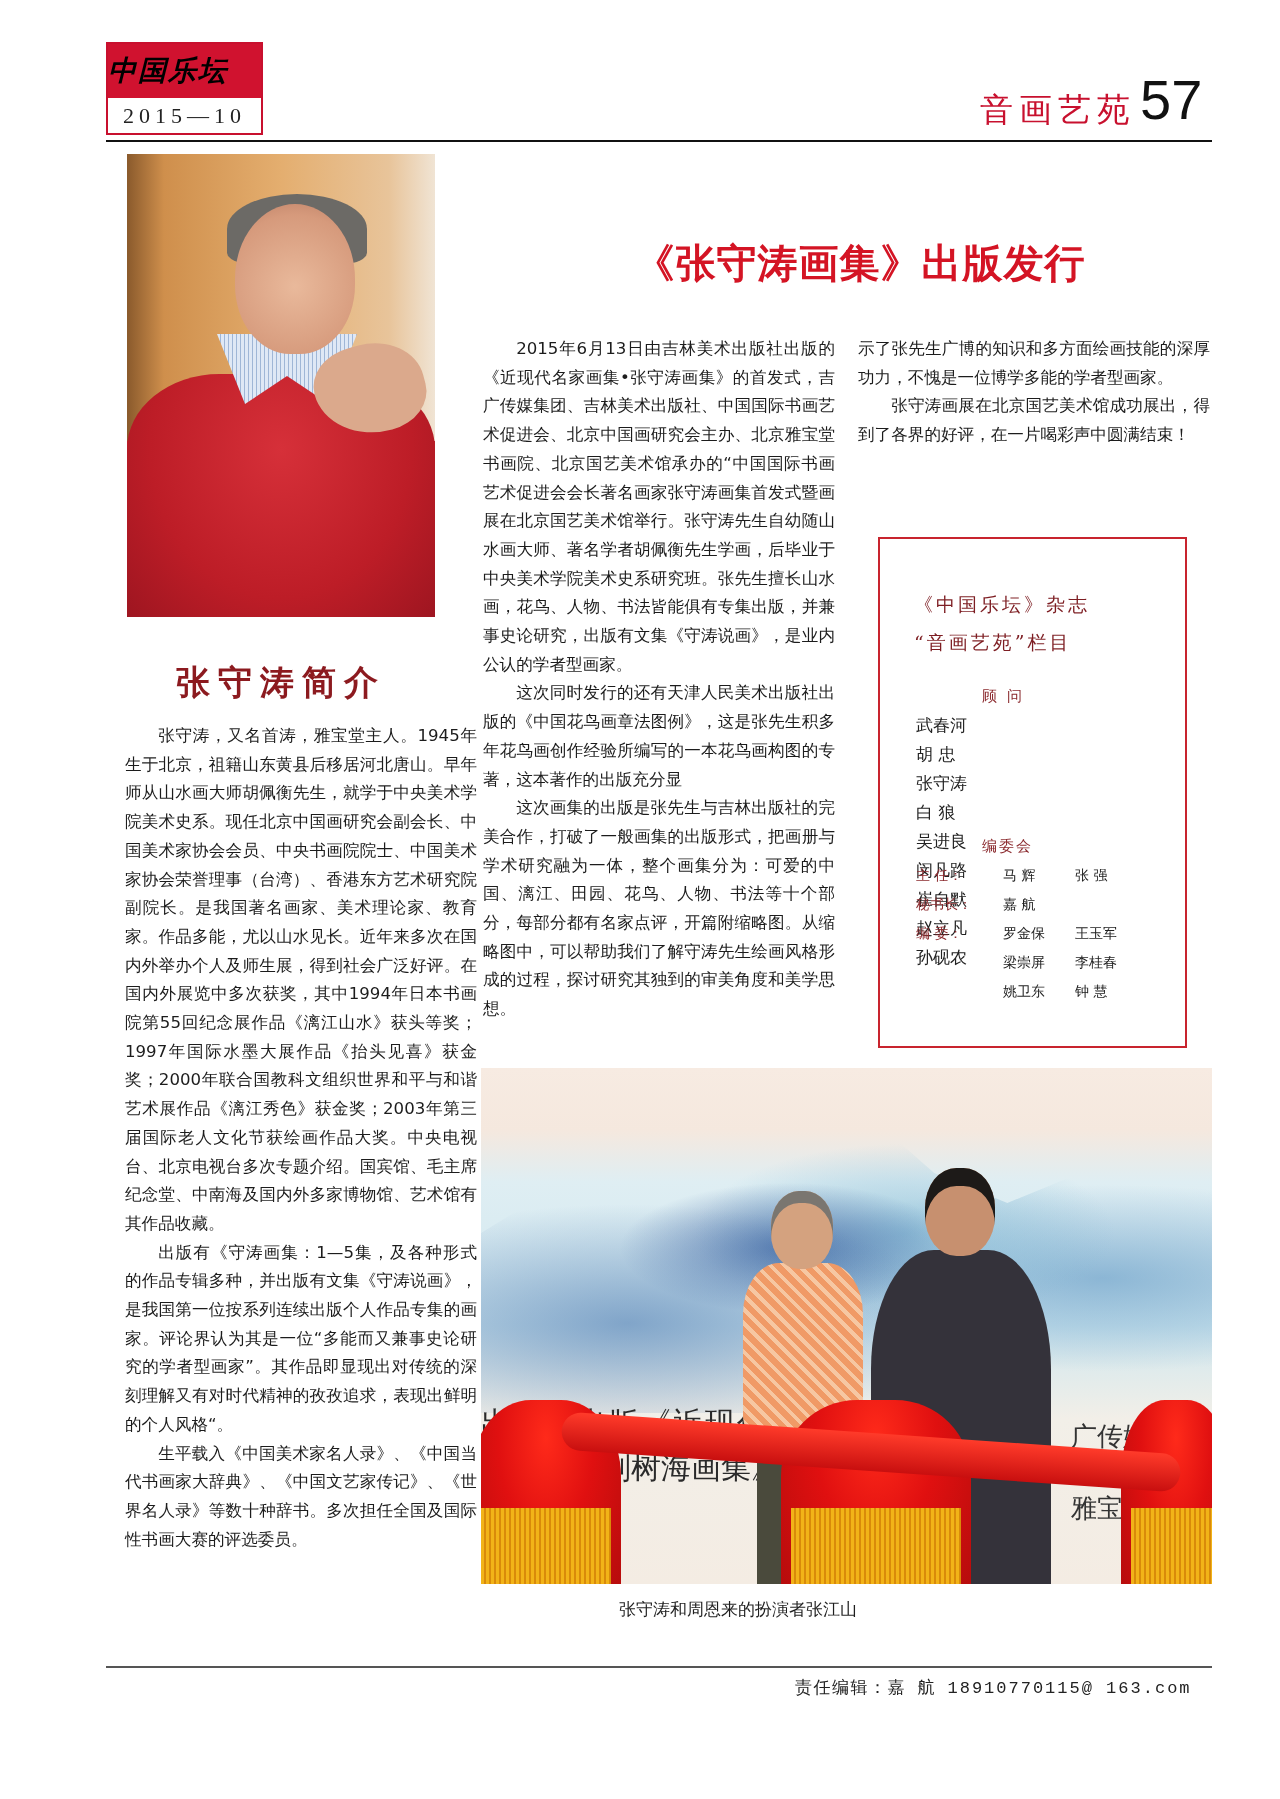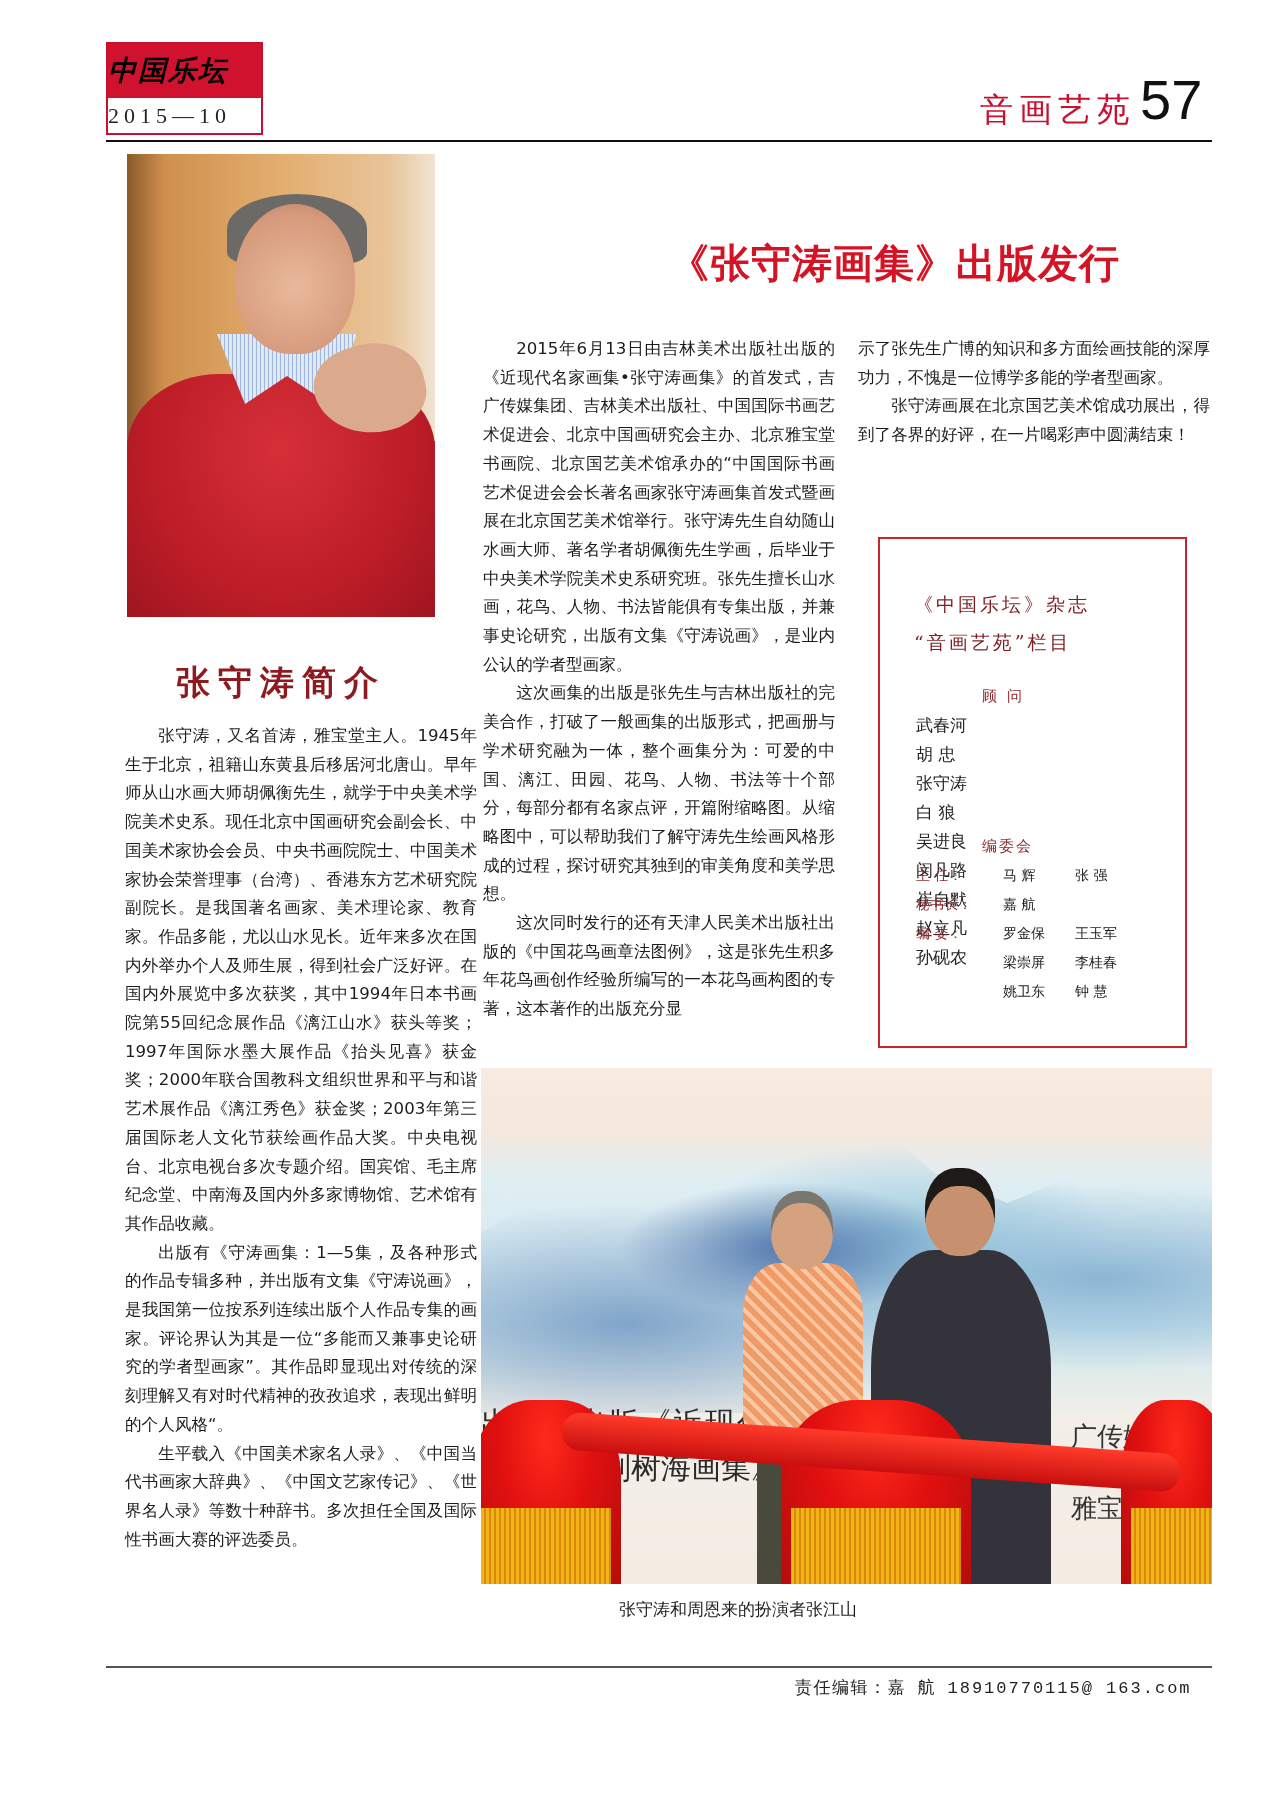--- a/index.html
+++ b/index.html
@@ -2,21 +2,21 @@
 <html><head>
 <meta charset="utf-8">
 <style>
   * { box-sizing: border-box; margin: 0; padding: 0; }
   html, body { width: 1280px; height: 1799px; background: #ffffff; overflow: hidden; }
   body { position: relative; font-family: "DejaVu Sans", "Liberation Sans", sans-serif; color: #1a1a1a; }
 
   
   .logo { position: absolute; left: 106px; top: 42px; width: 157px; height: 93px; border: 2px solid #c8102e; background: #fff; }
   .logo-top { height: 54px; background: #d0122f; color: #000000; font-family: "DejaVu Serif", serif; font-size: 28px; font-weight: bold; letter-spacing: 2px; text-align: left; line-height: 54px; font-style: italic; }
-  .logo-bottom { height: 35px; font-family: "Liberation Serif", serif; font-size: 22px; letter-spacing: 5px; line-height: 35px; color: #222; }
+  .logo-bottom { height: 35px; font-family: "Liberation Serif", serif; font-size: 22px; letter-spacing: 5px; text-align: center; line-height: 35px; color: #222; }
   .header-rule { position: absolute; left: 106px; top: 140px; width: 1106px; height: 2px; background: #111; }
   .section-name { position: absolute; left: 980px; top: 88px; font-family: "DejaVu Serif", serif; font-size: 33px; color: #c8102e; letter-spacing: 6px; }
   .page-number { position: absolute; left: 1140px; top: 72px; font-family: "Liberation Sans", sans-serif; font-size: 56px; color: #111; line-height: 1; }
 
   
   .portrait { position: absolute; left: 127px; top: 154px; width: 308px; height: 463px; overflow: hidden; background: linear-gradient(180deg,#d59a57 0%,#e7b374 30%,#e9c08d 48%,#c82430 52%,#b81d28 100%); }
   .portrait .wall { position:absolute; left:0; top:0; width:100%; height:62%; background: linear-gradient(90deg,#8a5a2c 0%,#cf8f4c 12%,#e4ae6f 50%,#e8c49a 85%,#f0e4d4 100%); }
   .portrait .head { position:absolute; left:108px; top:50px; width:120px; height:150px; border-radius:50% 50% 46% 46%; background: radial-gradient(circle at 50% 55%, #e9b99b 0%, #d69a7c 70%, #b97c63 100%); }
   .portrait .hair { position:absolute; left:100px; top:40px; width:140px; height:70px; border-radius:60% 60% 20% 20%; background:#6c6a66; }
   .portrait .collar { position:absolute; left:90px; top:180px; width:140px; height:70px; background: repeating-linear-gradient(90deg,#dfe8f5 0,#dfe8f5 3px,#9fb6d6 3px,#9fb6d6 4px); clip-path: polygon(0 0,100% 0,80% 100%,50% 60%,20% 100%); }
@@ -26,21 +26,21 @@
   
   .intro-title { position: absolute; left: 106px; top: 660px; width: 350px; text-align: center; font-family: "DejaVu Serif", serif; font-size: 34px; font-weight: bold; color: #8c1a1f; letter-spacing: 8px; }
   .col { position: absolute; font-size: 16.6px; line-height: 28.7px; text-align: justify; color: #1c1c1c; }
   .col p { text-indent: 2em; }
   .col-left { left: 106px; top: 722px; width: 352px; margin-left: 19px; }
   .col-mid { left: 483px; top: 335px; width: 352px; }
   .col-right { left: 858px; top: 335px; width: 352px; }
   .col-right p.noindent, .col-mid p.noindent { text-indent: 0; }
 
   
-  .main-title { position: absolute; left: 600px; top: 236px; width: 520px; text-align: right; font-family: "DejaVu Serif", serif; font-size: 40px; font-weight: bold; color: #d41424; letter-spacing: 1px; }
+  .main-title { position: absolute; left: 600px; top: 236px; width: 520px; text-align: center; font-family: "DejaVu Serif", serif; font-size: 40px; font-weight: bold; color: #d41424; letter-spacing: 1px; }
 
   
   .info-box { position: absolute; left: 878px; top: 537px; width: 309px; height: 511px; border: 2px solid #c8242e; font-family: "DejaVu Serif", serif; }
   .info-box .mag { position: absolute; left: 34px; top: 46px; font-size: 19px; color: #7d1d22; letter-spacing: 3px; line-height: 38px; }
   .info-box .sec-label { position: absolute; font-size: 15px; color: #8b2a2e; letter-spacing: 10px; }
   .info-box .names { position: absolute; left: 36px; font-size: 17px; color: #222; line-height: 29px; }
   .info-box .names div { display: flex; flex-direction: column; }
   .info-box .names span { width: 80px; display: inline-block; }
   .info-box .role-row { position: absolute; left: 36px; font-size: 14px; line-height: 29px; display: flex; }
   .info-box .role { color: #8b2a2e; width: 87px; display: inline-block; }
@@ -99,22 +99,22 @@
 <div class="intro-title">张守涛简介</div>
 <div class="col col-left">
   <p>张守涛，又名首涛，雅宝堂主人。1945年生于北京，祖籍山东黄县后移居河北唐山。早年师从山水画大师胡佩衡先生，就学于中央美术学院美术史系。现任北京中国画研究会副会长、中国美术家协会会员、中央书画院院士、中国美术家协会荣誉理事（台湾）、香港东方艺术研究院副院长。是我国著名画家、美术理论家、教育家。作品多能，尤以山水见长。近年来多次在国内外举办个人及师生展，得到社会广泛好评。在国内外展览中多次获奖，其中1994年日本书画院第55回纪念展作品《漓江山水》获头等奖；1997年国际水墨大展作品《抬头见喜》获金奖；2000年联合国教科文组织世界和平与和谐艺术展作品《漓江秀色》获金奖；2003年第三届国际老人文化节获绘画作品大奖。中央电视台、北京电视台多次专题介绍。国宾馆、毛主席纪念堂、中南海及国内外多家博物馆、艺术馆有其作品收藏。</p>
   <p>出版有《守涛画集：1—5集，及各种形式的作品专辑多种，并出版有文集《守涛说画》，是我国第一位按系列连续出版个人作品专集的画家。评论界认为其是一位“多能而又兼事史论研究的学者型画家”。其作品即显现出对传统的深刻理解又有对时代精神的孜孜追求，表现出鲜明的个人风格“。</p>
   <p>生平载入《中国美术家名人录》、《中国当代书画家大辞典》、《中国文艺家传记》、《世界名人录》等数十种辞书。多次担任全国及国际性书画大赛的评选委员。</p>
 </div>
 
 <div class="main-title">《张守涛画集》出版发行</div>
 <div class="col col-mid">
   <p>2015年6月13日由吉林美术出版社出版的《近现代名家画集•张守涛画集》的首发式，吉广传媒集团、吉林美术出版社、中国国际书画艺术促进会、北京中国画研究会主办、北京雅宝堂书画院、北京国艺美术馆承办的“中国国际书画艺术促进会会长著名画家张守涛画集首发式暨画展在北京国艺美术馆举行。张守涛先生自幼随山水画大师、著名学者胡佩衡先生学画，后毕业于中央美术学院美术史系研究班。张先生擅长山水画，花鸟、人物、书法皆能俱有专集出版，并兼事史论研究，出版有文集《守涛说画》，是业内公认的学者型画家。</p>
+  <p>这次同时发行的还有天津人民美术出版社出版的《中国花鸟画章法图例》，这是张先生积多年花鸟画创作经验所编写的一本花鸟画构图的专著，这本著作的出版充分显</p>
   <p>这次画集的出版是张先生与吉林出版社的完美合作，打破了一般画集的出版形式，把画册与学术研究融为一体，整个画集分为：可爱的中国、漓江、田园、花鸟、人物、书法等十个部分，每部分都有名家点评，开篇附缩略图。从缩略图中，可以帮助我们了解守涛先生绘画风格形成的过程，探讨研究其独到的审美角度和美学思想。</p>
-  <p>这次同时发行的还有天津人民美术出版社出版的《中国花鸟画章法图例》，这是张先生积多年花鸟画创作经验所编写的一本花鸟画构图的专著，这本著作的出版充分显</p>
 </div>
 <div class="col col-right">
   <p class="noindent">示了张先生广博的知识和多方面绘画技能的深厚功力，不愧是一位博学多能的学者型画家。</p>
   <p>张守涛画展在北京国艺美术馆成功展出，得到了各界的好评，在一片喝彩声中圆满结束！</p>
 </div>
 
 <div class="info-box">
   <div class="mag">
     <div>《中国乐坛》杂志</div>
     <div>“音画艺苑”栏目</div>

